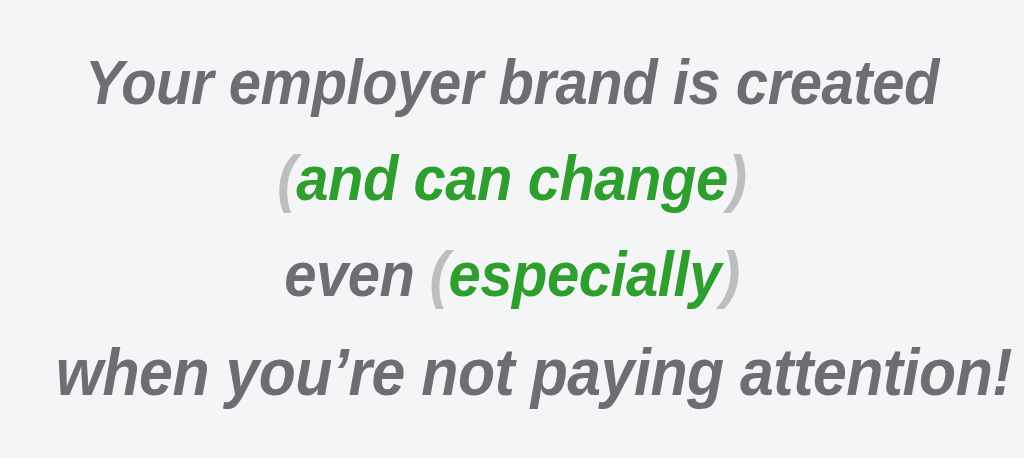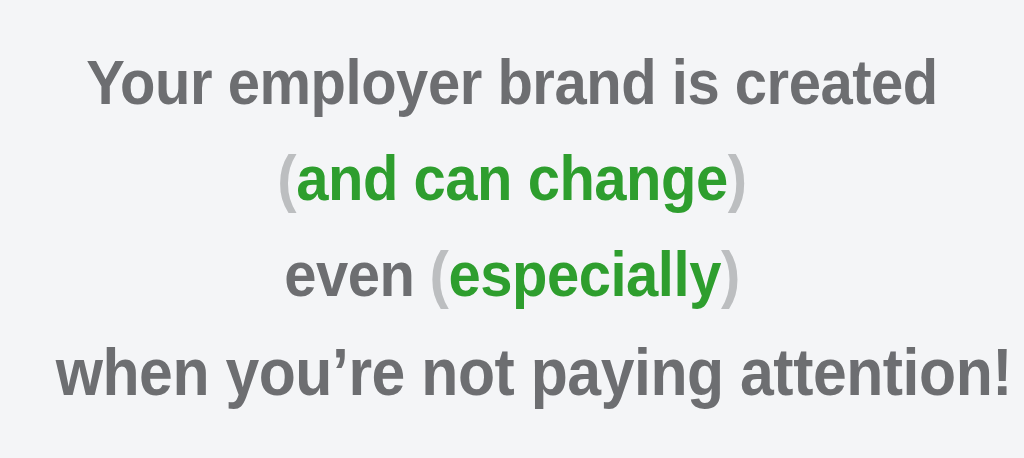--- a/index.html
+++ b/index.html
@@ -24,20 +24,21 @@
     display: flex;
     flex-direction: column;
     align-items: center;
     justify-content: center;
     padding: 24px 16px 26px;
   }
 
   .quote-block {
     width: 100%;
     text-align: center;
+    font-style: italic;
   }
 
   .quote-line {
     display: block;
     width: 100%;
     text-align: center;
     font-weight: 700;
     line-height: 1.0;
     letter-spacing: -0.5px;
     white-space: nowrap;

